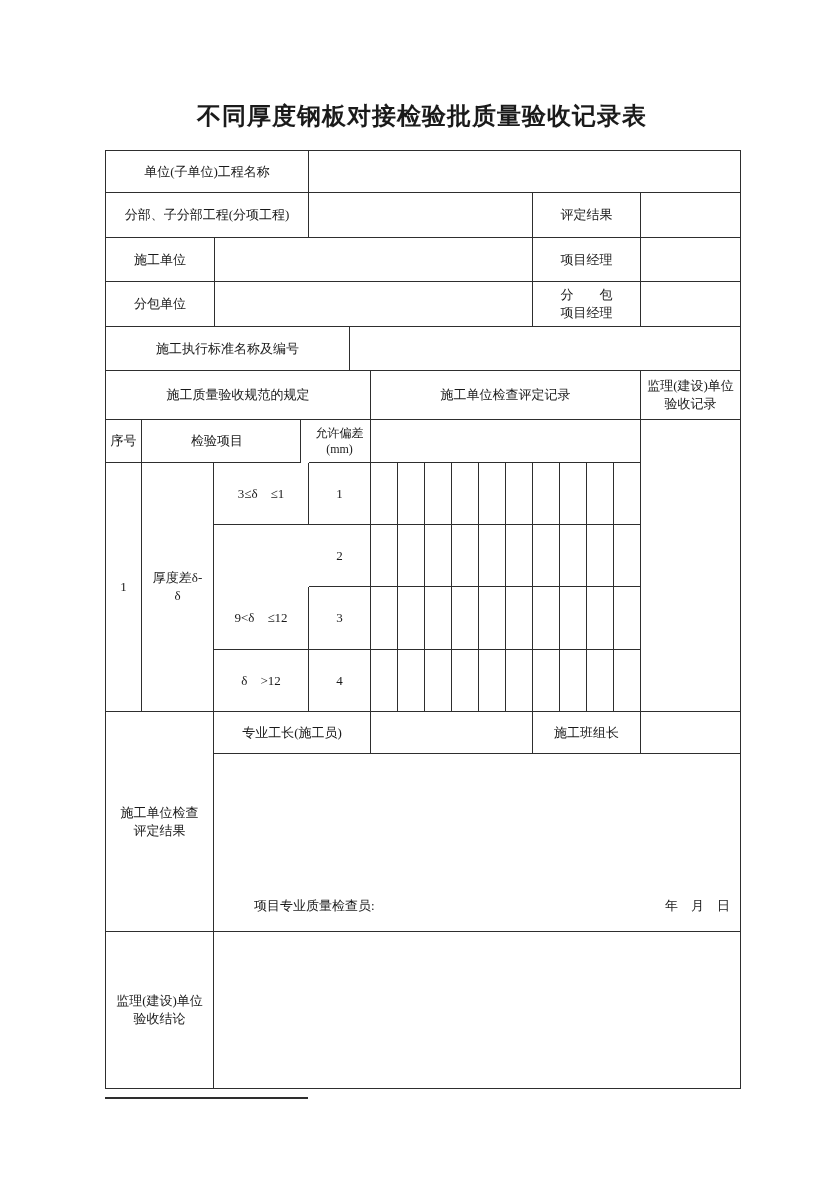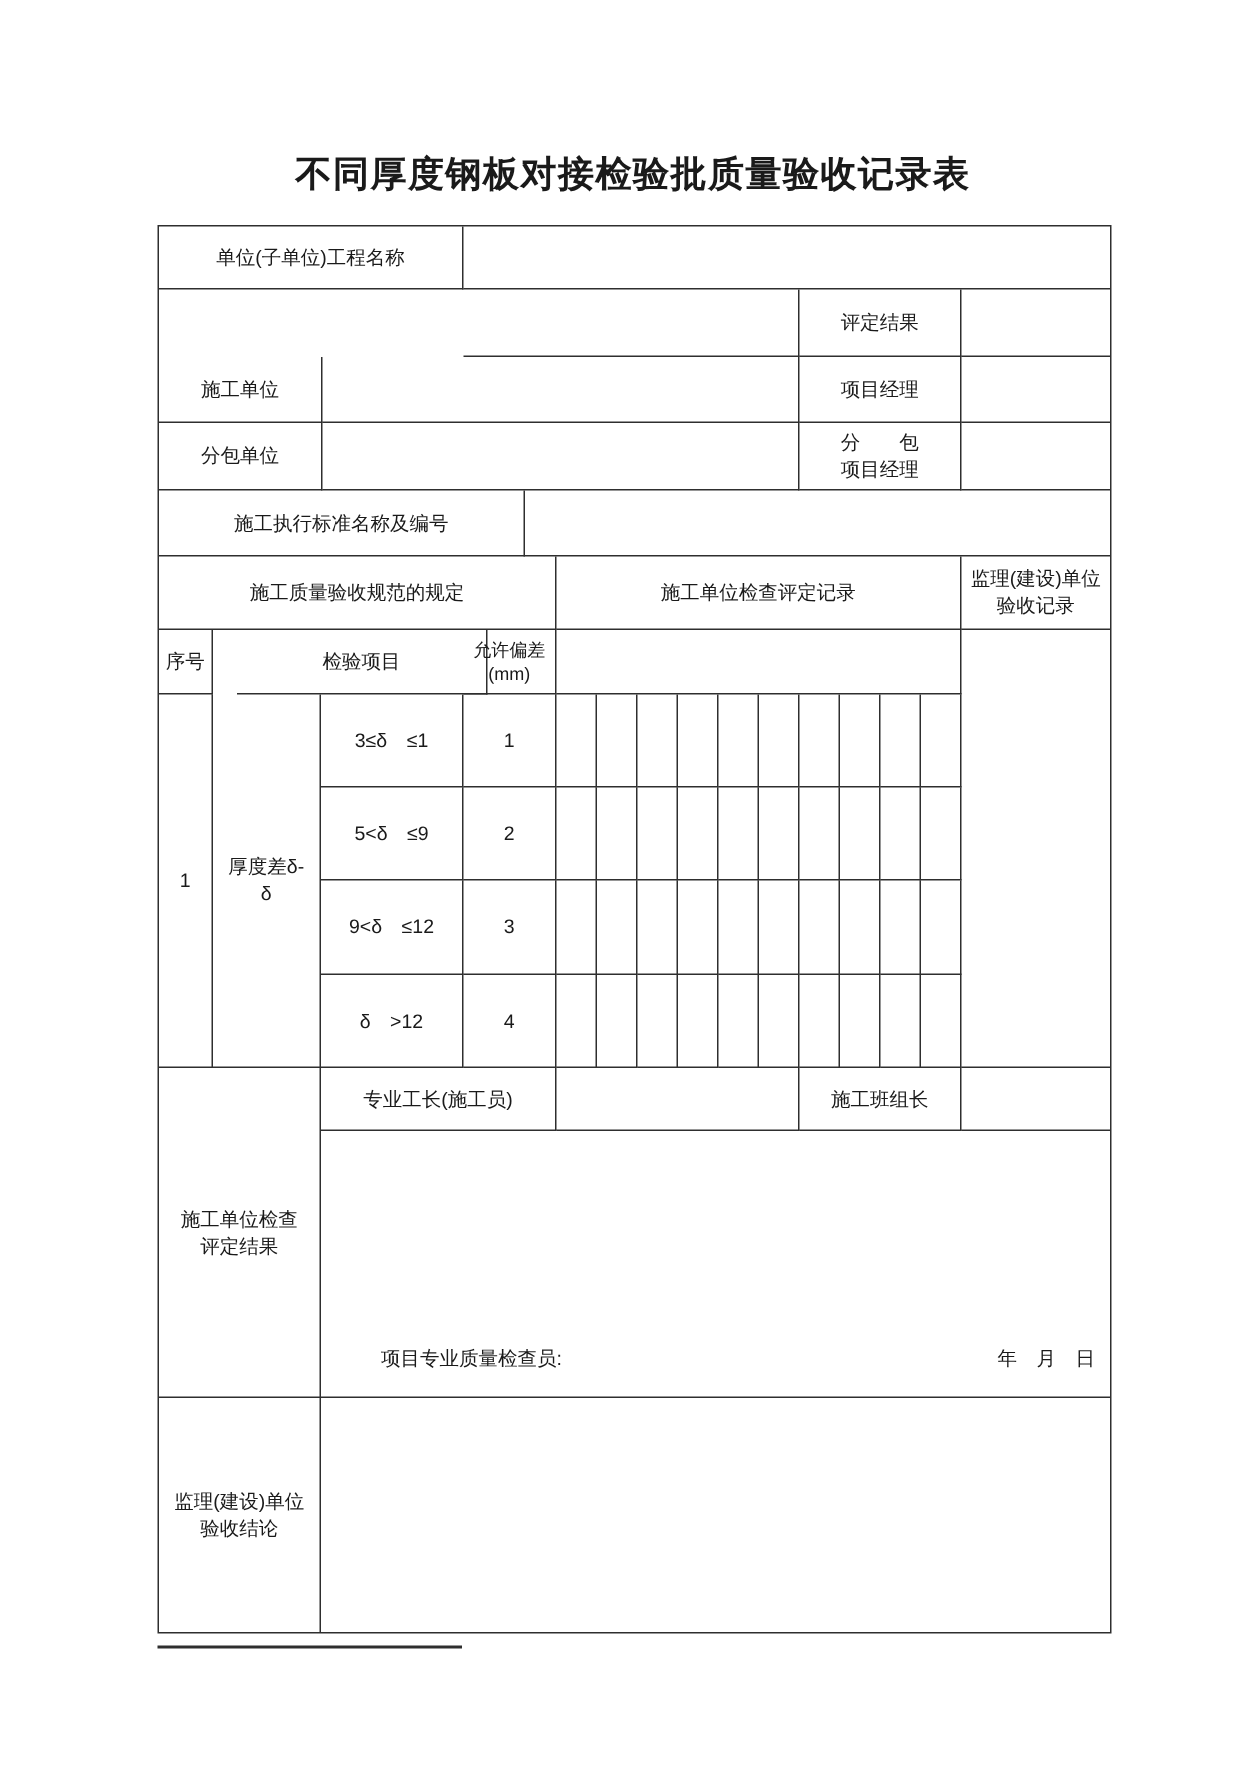--- a/index.html
+++ b/index.html
@@ -1,17 +1,17 @@
 <!DOCTYPE html>
 <html><head>
 <meta charset="utf-8">
 <style>
   html,body{margin:0;padding:0;background:#fff;}
   #page{position:relative;width:838px;height:1186px;background:#ffffff;
-        font-family:Liberation Sans, sans-serif;color:#1a1a1a;}
+        font-family:Liberation Serif, serif;color:#1a1a1a;}
   #title{position:absolute;left:105px;top:100px;width:634px;text-align:center;
          font-size:24px;font-weight:bold;letter-spacing:1px;white-space:nowrap;}
   #tbl{position:absolute;left:105px;top:150px;width:634px;height:937px;
        border:1px solid #2e2e2e;box-sizing:content-box;}
   .c{position:absolute;box-sizing:border-box;border-right:1px solid #2e2e2e;
      border-bottom:1px solid #2e2e2e;display:flex;align-items:center;justify-content:center;
      text-align:center;white-space:pre-line;font-size:13px;line-height:1.35;overflow:hidden;}
   .nr{border-right:none;}
   .nb{border-bottom:none;}
   .rel{position:relative;}
@@ -24,20 +24,21 @@
 
 <div id="page">
 
   <div id="title">不同厚度钢板对接检验批质量验收记录表</div>
 
   <div id="tbl">
 
     <div class="c" style="left:0;top:0;width:203px;height:42px;text-align:right;">单位(子单位)工程名称</div>
     <div class="c nr" style="left:203px;top:0;width:431px;height:42px;"></div>
 
+    <div class="c" style="left:0;top:42px;width:203px;height:45px;">分部、子分部工程(分项工程)</div>
     <div class="c" style="left:203px;top:42px;width:224px;height:45px;"></div>
     <div class="c" style="left:427px;top:42px;width:108px;height:45px;">评定结果</div>
     <div class="c nr" style="left:535px;top:42px;width:99px;height:45px;"></div>
 
     <div class="c" style="left:0;top:87px;width:109px;height:44px;">施工单位</div>
     <div class="c" style="left:109px;top:87px;width:318px;height:44px;"></div>
     <div class="c" style="left:427px;top:87px;width:108px;height:44px;">项目经理</div>
     <div class="c nr" style="left:535px;top:87px;width:99px;height:44px;"></div>
 
     <div class="c" style="left:0;top:131px;width:109px;height:45px;">分包单位</div>
@@ -48,35 +49,34 @@
 
     <div class="c" style="left:0;top:176px;width:244px;height:44px;">施工执行标准名称及编号</div>
     <div class="c nr" style="left:244px;top:176px;width:390px;height:44px;"></div>
 
     <div class="c" style="left:265px;top:220px;width:270px;height:49px;">施工单位检查评定记录</div>
     <div class="c" style="left:0;top:220px;width:265px;height:49px;">施工质量验收规范的规定</div>
     <div class="c nr" style="left:535px;top:220px;width:99px;height:49px;">监理(建设)单位
 验收记录</div>
 
     <div class="c" style="left:0;top:269px;width:36px;height:43px;">序号</div>
-    <div class="c" style="left:52px;top:269px;width:167px;height:43px;">检验项目</div>
+    <div class="c" style="left:28px;top:269px;width:167px;height:43px;">检验项目</div>
     <div class="c" style="left:203px;top:269px;width:62px;height:43px;font-size:12px;">允许偏差
 (mm)</div>
     <div class="c" style="left:265px;top:269px;width:270px;height:43px;"></div>
 
     <div class="c nr" style="left:535px;top:269px;width:99px;height:292px;"></div>
 
     <div class="c" style="left:0;top:312px;width:36px;height:249px;">1</div>
     <div class="c" style="left:36px;top:312px;width:72px;height:249px;">厚度差δ-
 δ</div>
 
     <div class="c" style="left:108px;top:312px;width:95px;height:62px;">3≤δ　≤1</div>
     <div class="c" style="left:203px;top:312px;width:62px;height:62px;">1</div>
 
-    <div class="c" style="left:108px;top:374px;width:95px;height:62px;">5&lt;δ　≤9</div>
     <div class="c" style="left:203px;top:374px;width:62px;height:62px;">2</div>
 
     <div class="c" style="left:108px;top:436px;width:95px;height:63px;">9&lt;δ　≤12</div>
     <div class="c" style="left:203px;top:436px;width:62px;height:63px;">3</div>
 
     <div class="c" style="left:108px;top:499px;width:95px;height:62px;">δ　&gt;12</div>
     <div class="c" style="left:203px;top:499px;width:62px;height:62px;">4</div>
 
     <div id="meas"></div>
 

